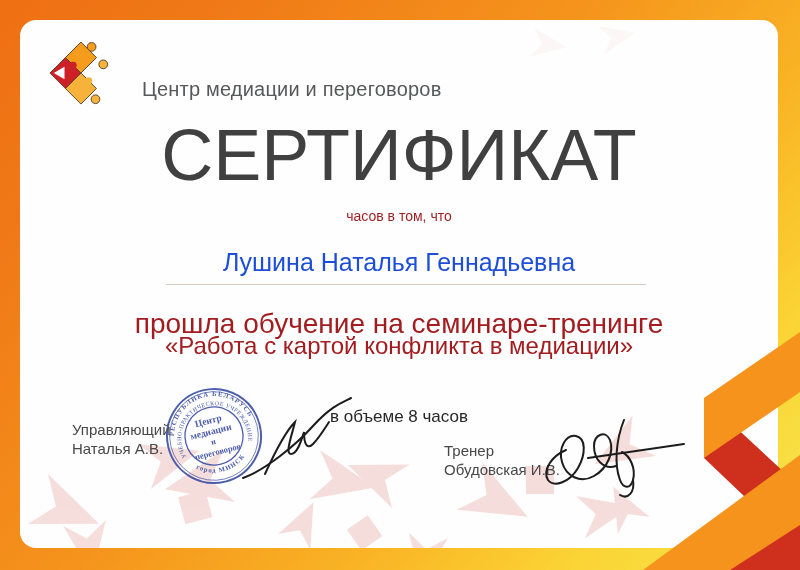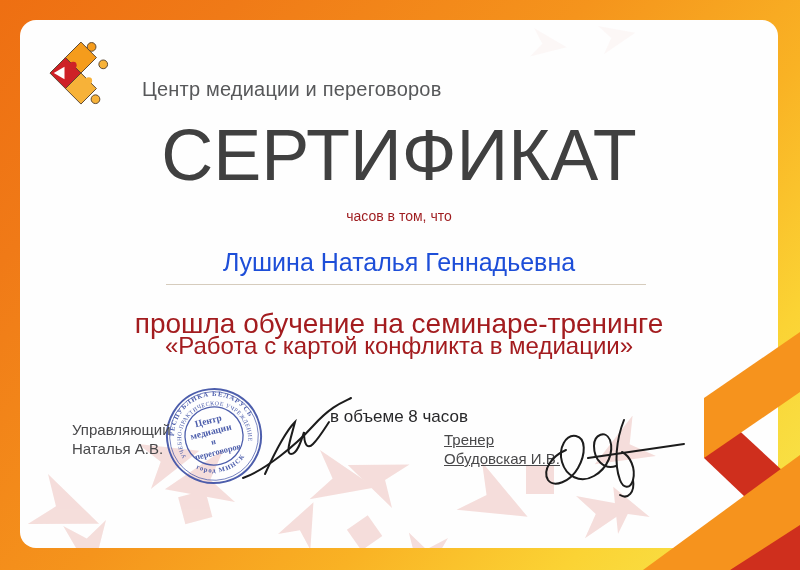--- a/index.html
+++ b/index.html
@@ -19,21 +19,21 @@
   }
   .title{top:96px;font-size:72px;line-height:78px;color:#404040;letter-spacing:0;font-weight:400;}
   .issued{top:188px;font-size:14px;color:#9e1b1e;}
   .recipient{top:228px;font-size:25px;color:#1d4ed8;}
   .rule{position:absolute;left:146px;top:264px;width:480px;height:1px;background:#d6ccbd;}
   .course1{top:288px;font-size:28px;color:#a31c1f;}
   .course2{top:312px;font-size:24px;color:#a31c1f;}
   .duration{top:345px;font-size:17px;color:#28282a;margin-top:42px;}
   .sig-block{position:absolute;font-size:15px;line-height:19px;color:#48484a;}
   .sig-left{left:52px;top:400px;}
-  .sig-right{left:424px;top:410px;text-decoration:underline;}
+  .sig-right{left:424px;top:421px;}
   .stamp{position:absolute;left:129px;top:351px;width:130px;height:130px;transform:rotate(-14deg);opacity:.95;}
   .stamp text{font-family:"Liberation Serif","DejaVu Serif",serif;fill:#4456a8;}
   .stamp .ring1{font-size:6.8px;font-weight:bold;letter-spacing:1px;}
   .stamp .ring2{font-size:6px;letter-spacing:.4px;}
   .stamp .ringb{font-size:6.6px;font-weight:bold;letter-spacing:1px;}
   .stamp .ctr{font-weight:bold;text-anchor:middle;}
   .signature{position:absolute;z-index:2;}
   .signature path{fill:none;stroke:#1c1c1c;stroke-width:2;stroke-linecap:round;}
   .ribbon{position:absolute;right:0;bottom:0;width:200px;height:290px;z-index:3;}
   .watermark{position:absolute;left:0;bottom:0;width:758px;height:132px;opacity:.8;}

